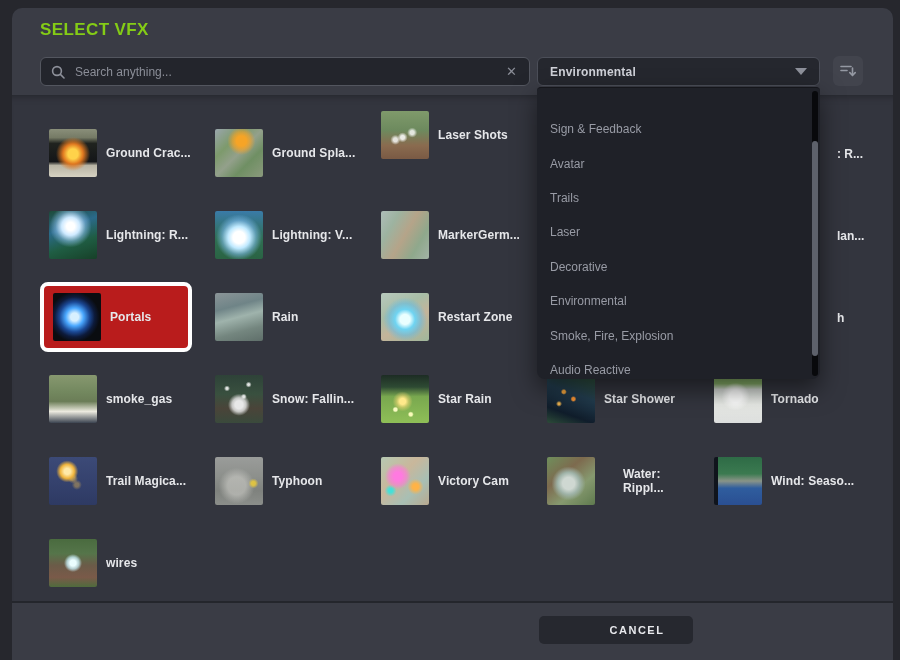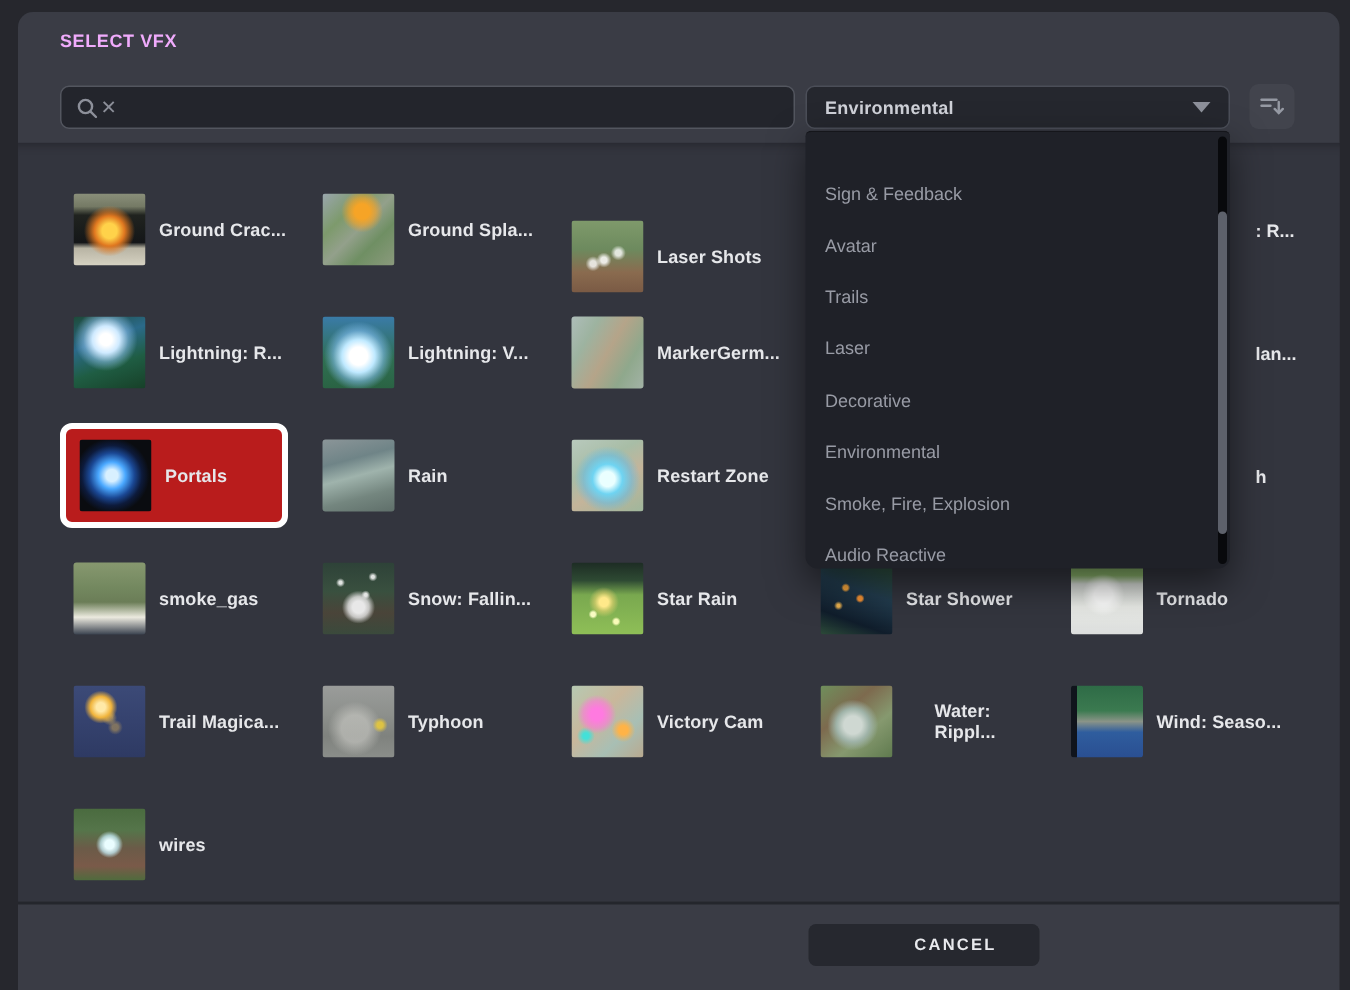--- a/index.html
+++ b/index.html
@@ -1,19 +1,19 @@
 <!DOCTYPE html>
 <html><head>
 <meta charset="utf-8">
 <style>
   html,body{margin:0;padding:0;background:#26272d;font-family:"Liberation Sans","DejaVu Sans",sans-serif;}
   .screen{position:relative;width:900px;height:660px;overflow:hidden;background:#26272d;}
   .modal{position:absolute;left:12px;top:8px;width:881px;height:652px;background:#3a3c45;border-radius:10px 10px 0 0;}
   .grid-bg{position:absolute;left:12px;top:95px;width:881px;height:506px;background:#33353e;box-shadow:inset 0 8px 8px -8px rgba(0,0,0,.4);}
-  .page-title{position:absolute;left:40px;top:20px;font-size:12px;font-weight:700;letter-spacing:.4px;color:#f0abfc;text-align:right;}
+  .page-title{position:absolute;left:40px;top:20px;font-size:17px;font-weight:700;letter-spacing:.4px;color:#84cc16;text-align:right;}
 
   
   .search-box{position:absolute;left:40px;top:57px;width:490px;height:29px;background:#23252c;border:1px solid #53565f;border-radius:6px;display:flex;align-items:center;box-sizing:border-box;padding:0 10px;}
   .search-box svg{flex:0 0 auto;}
   .search-box input{flex:1;margin-left:8px;background:transparent;border:none;outline:none;color:#d7d9de;font-size:12px;font-family:inherit;}
   .search-box input::placeholder{color:#8b8e98;}
   .clear-x{color:#8b8e98;font-size:13px;cursor:pointer;padding:0 2px;line-height:1;}
 
   
   .select-box{position:absolute;left:537px;top:57px;width:283px;height:29px;background:#25272e;border:1px solid #4b4e58;border-radius:6px;display:flex;align-items:center;box-sizing:border-box;padding:0 12px;cursor:pointer;}
@@ -72,20 +72,21 @@
   <div class="modal"></div>
   <div class="grid-bg"></div>
 
   <div class="page-title">SELECT VFX</div>
 
   <div class="search-box">
     <svg width="14" height="14" viewBox="0 0 14 14" fill="none" stroke="#8d909a" stroke-width="1.6" stroke-linecap="round">
       <circle cx="6" cy="6" r="4.4"></circle>
         <line x1="9.4" y1="9.4" x2="13" y2="13"></line>
     </svg>
+    <input type="text" placeholder="Search anything..." style="">
     <span class="clear-x">✕</span>
   </div>
 
   <div class="select-box">
     <span class="select-value">Environmental</span>
     <span class="select-caret"></span>
   </div>
 
   <button class="sort-btn">
     <svg width="16" height="14" viewBox="0 0 16 14" fill="none" stroke="#9599a3" stroke-width="1.6" stroke-linecap="round">
@@ -98,21 +99,21 @@
 
   <div id="vfx-grid">
       <div class="cell" style="left: 40px; top: 118px;">
         <div class="thumb ground-crack-thumb"></div>
         <div class="cell-label">Ground Crac...</div>
       </div>
       <div class="cell" style="left: 206px; top: 118px;">
         <div class="thumb ground-splash-thumb"></div>
         <div class="cell-label">Ground Spla...</div>
       </div>
-      <div class="cell" style="left: 372px; top: 136px; align-items: center;">
+      <div class="cell" style="left: 372px; top: 100px; align-items: center;">
         <div class="thumb laser-shots-thumb"></div>
         <div class="cell-label">Laser Shots</div>
       </div>
       <div class="cell" style="left: 40px; top: 200px;">
         <div class="thumb lightning-realistic-thumb"></div>
         <div class="cell-label">Lightning: R...</div>
       </div>
       <div class="cell" style="left: 206px; top: 200px;">
         <div class="thumb lightning-v-thumb"></div>
         <div class="cell-label">Lightning: V...</div>

